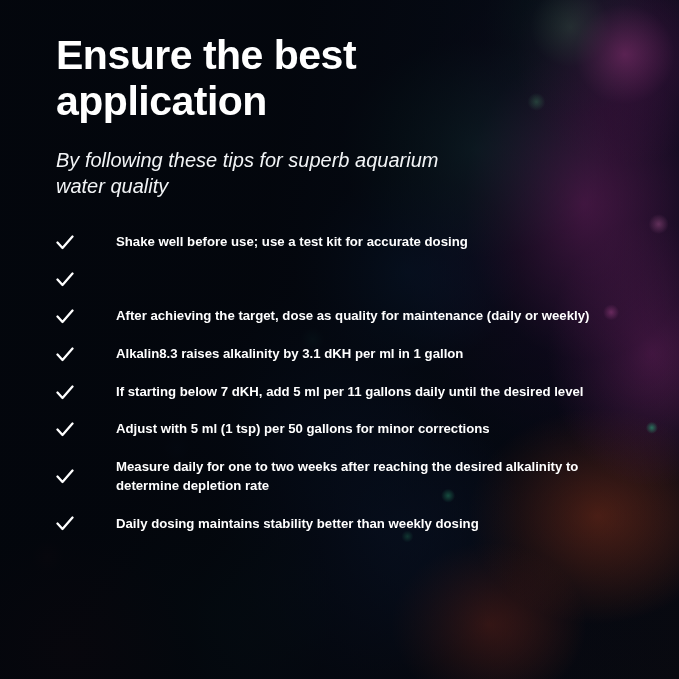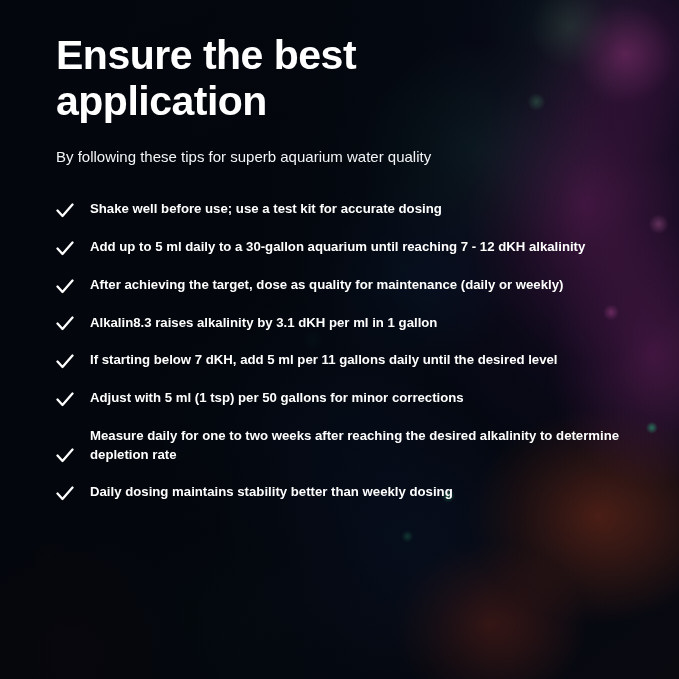--- a/index.html
+++ b/index.html
@@ -74,36 +74,38 @@
     color: #ffffff;
     font-size: 41px;
     line-height: 1.13;
     font-weight: bold;
     letter-spacing: -0.5px;
     margin: 0;
     max-width: 420px;
   }
   .subhead {
     color: #f2f4f6;
-    font-size: 15px;
+    font-size: 20px;
     line-height: 1.32;
     font-weight: normal;
     margin: 22px 0 0 0;
     max-width: 420px;
+    font-style: italic;
   }
   .tips {
     list-style: none;
     margin: 34px 0 0 0;
     padding: 0;
     max-width: 580px;
   }
   .tip {
     display: flex;
-    align-items: flex-end;
+    align-items: center;
     margin-bottom: 19px;
+    gap: 26px;
   }
   .check {
     flex: 0 0 auto;
     width: 22px;
     margin-right: 12px;
     color: #ffffff;
     line-height: 1;
     padding-top: 1px;
   }
   .check svg { display: block; }
@@ -134,21 +136,20 @@
           </svg>
         </span>
         <span class="tip-text">Shake well before use; use a test kit for accurate dosing</span>
       </li>
       <li class="tip">
         <span class="check">
           <svg width="18" height="16" viewBox="0 0 18 16" fill="none" aria-hidden="true">
             <path d="M1.5 7.5 L6.5 13 L16.5 1.5" stroke="#ffffff" stroke-width="2.3" stroke-linecap="round" stroke-linejoin="round"></path>
           </svg>
         </span>
-        <span class="tip-text">Add up to 5 ml daily to a 30-gallon aquarium until reaching 7 - 12 dKH alkalinity</span>
       </li>
       <li class="tip">
         <span class="check">
           <svg width="18" height="16" viewBox="0 0 18 16" fill="none" aria-hidden="true">
             <path d="M1.5 7.5 L6.5 13 L16.5 1.5" stroke="#ffffff" stroke-width="2.3" stroke-linecap="round" stroke-linejoin="round"></path>
           </svg>
         </span>
         <span class="tip-text">After achieving the target, dose as quality for maintenance (daily or weekly)</span>
       </li>
       <li class="tip">

